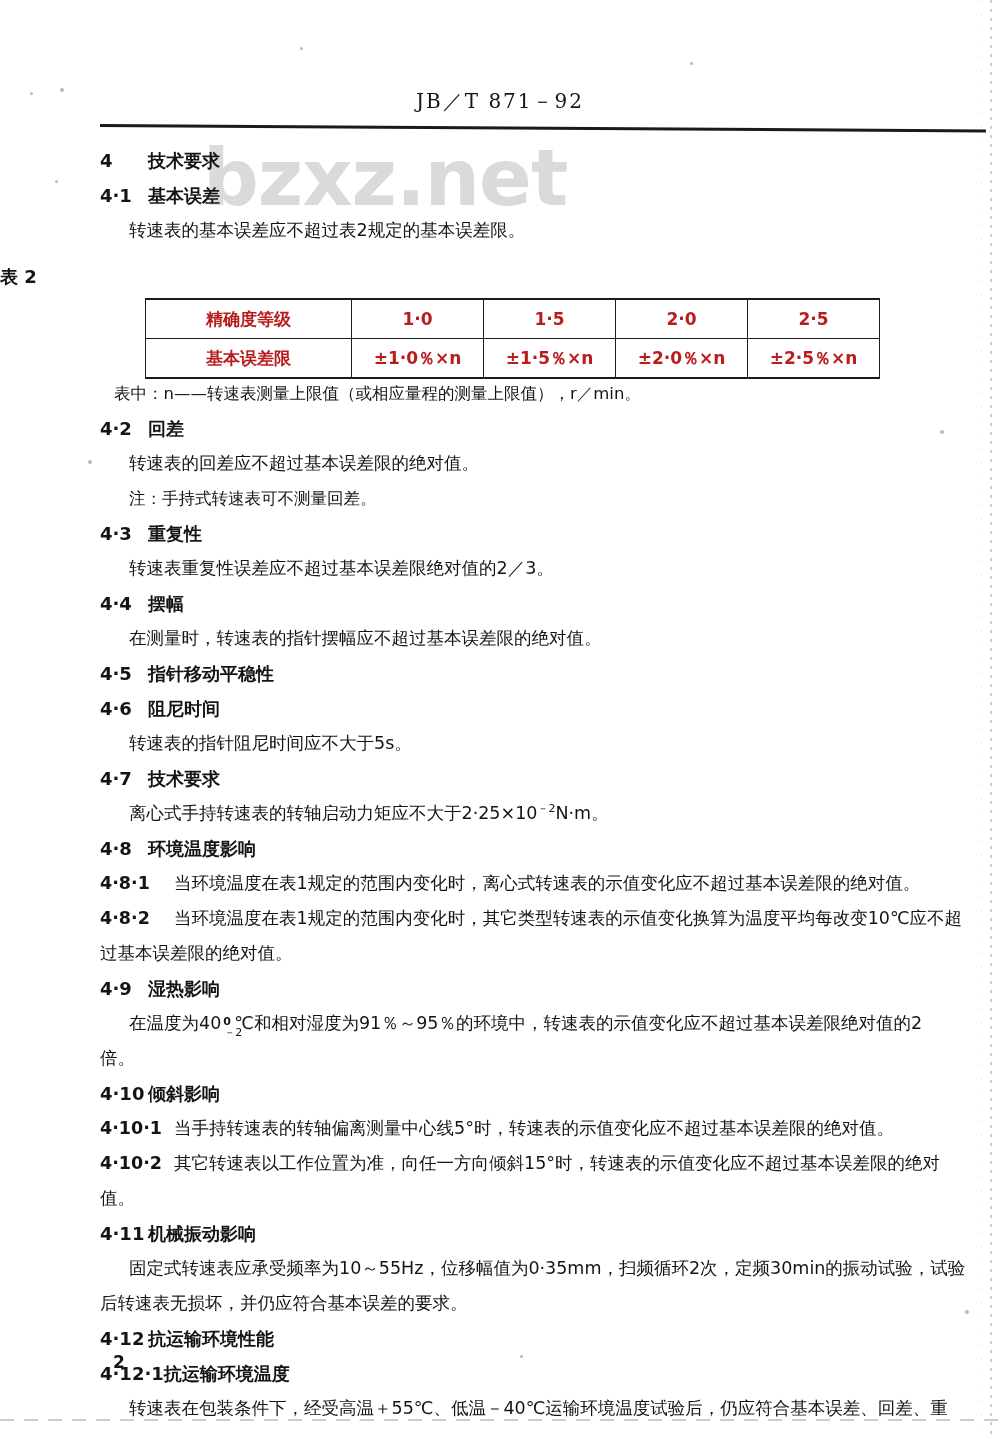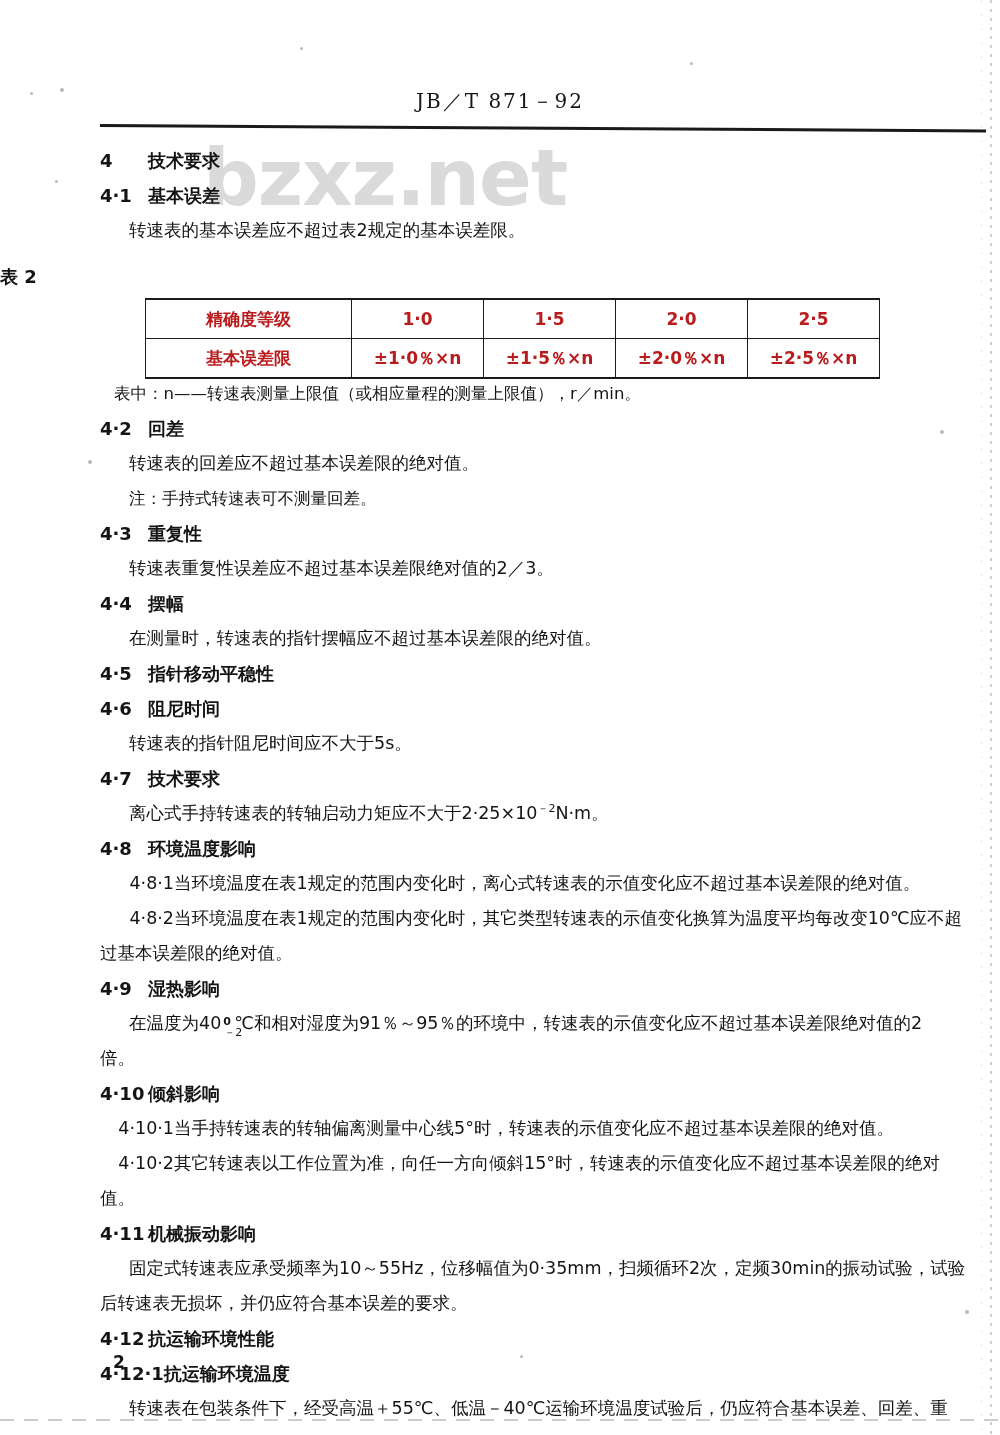--- a/index.html
+++ b/index.html
@@ -139,24 +139,23 @@
   }
   .note {
     padding-left: 129px;
     font-size: 16.5px;
   }
   .flow {
     padding-left: 100px;
     white-space: nowrap;
   }
   .flow .lead {
-    font-weight: normal;
+    font-weight: bold;
     display: inline-block;
     min-width: 74px;
-    text-align: right;
   }
   .indent-first { padding-left: 129px; }
 
   sup.frac, sub.frac {
     font-size: 11px;
     line-height: 0;
   }
   .tempfrac {
     display: inline-block;
     position: relative;

